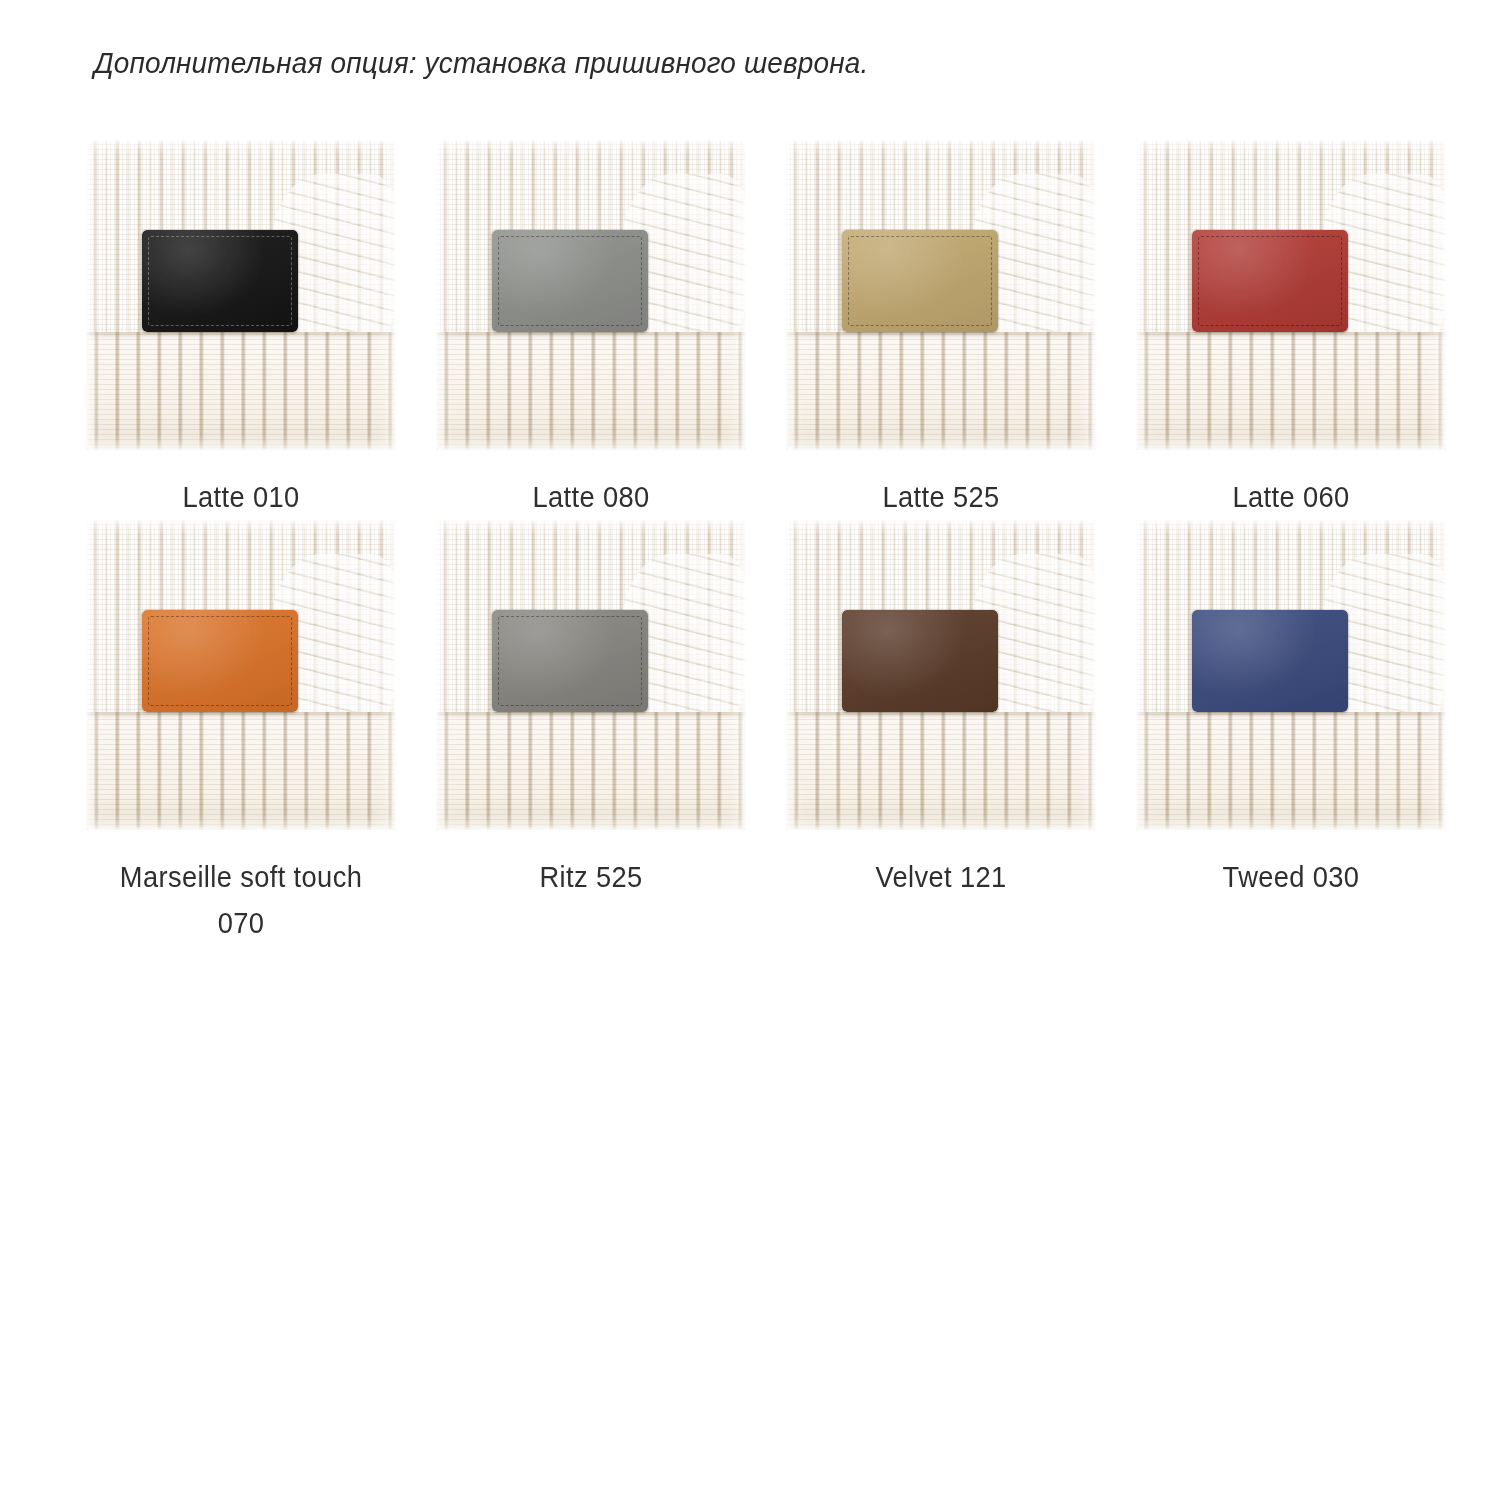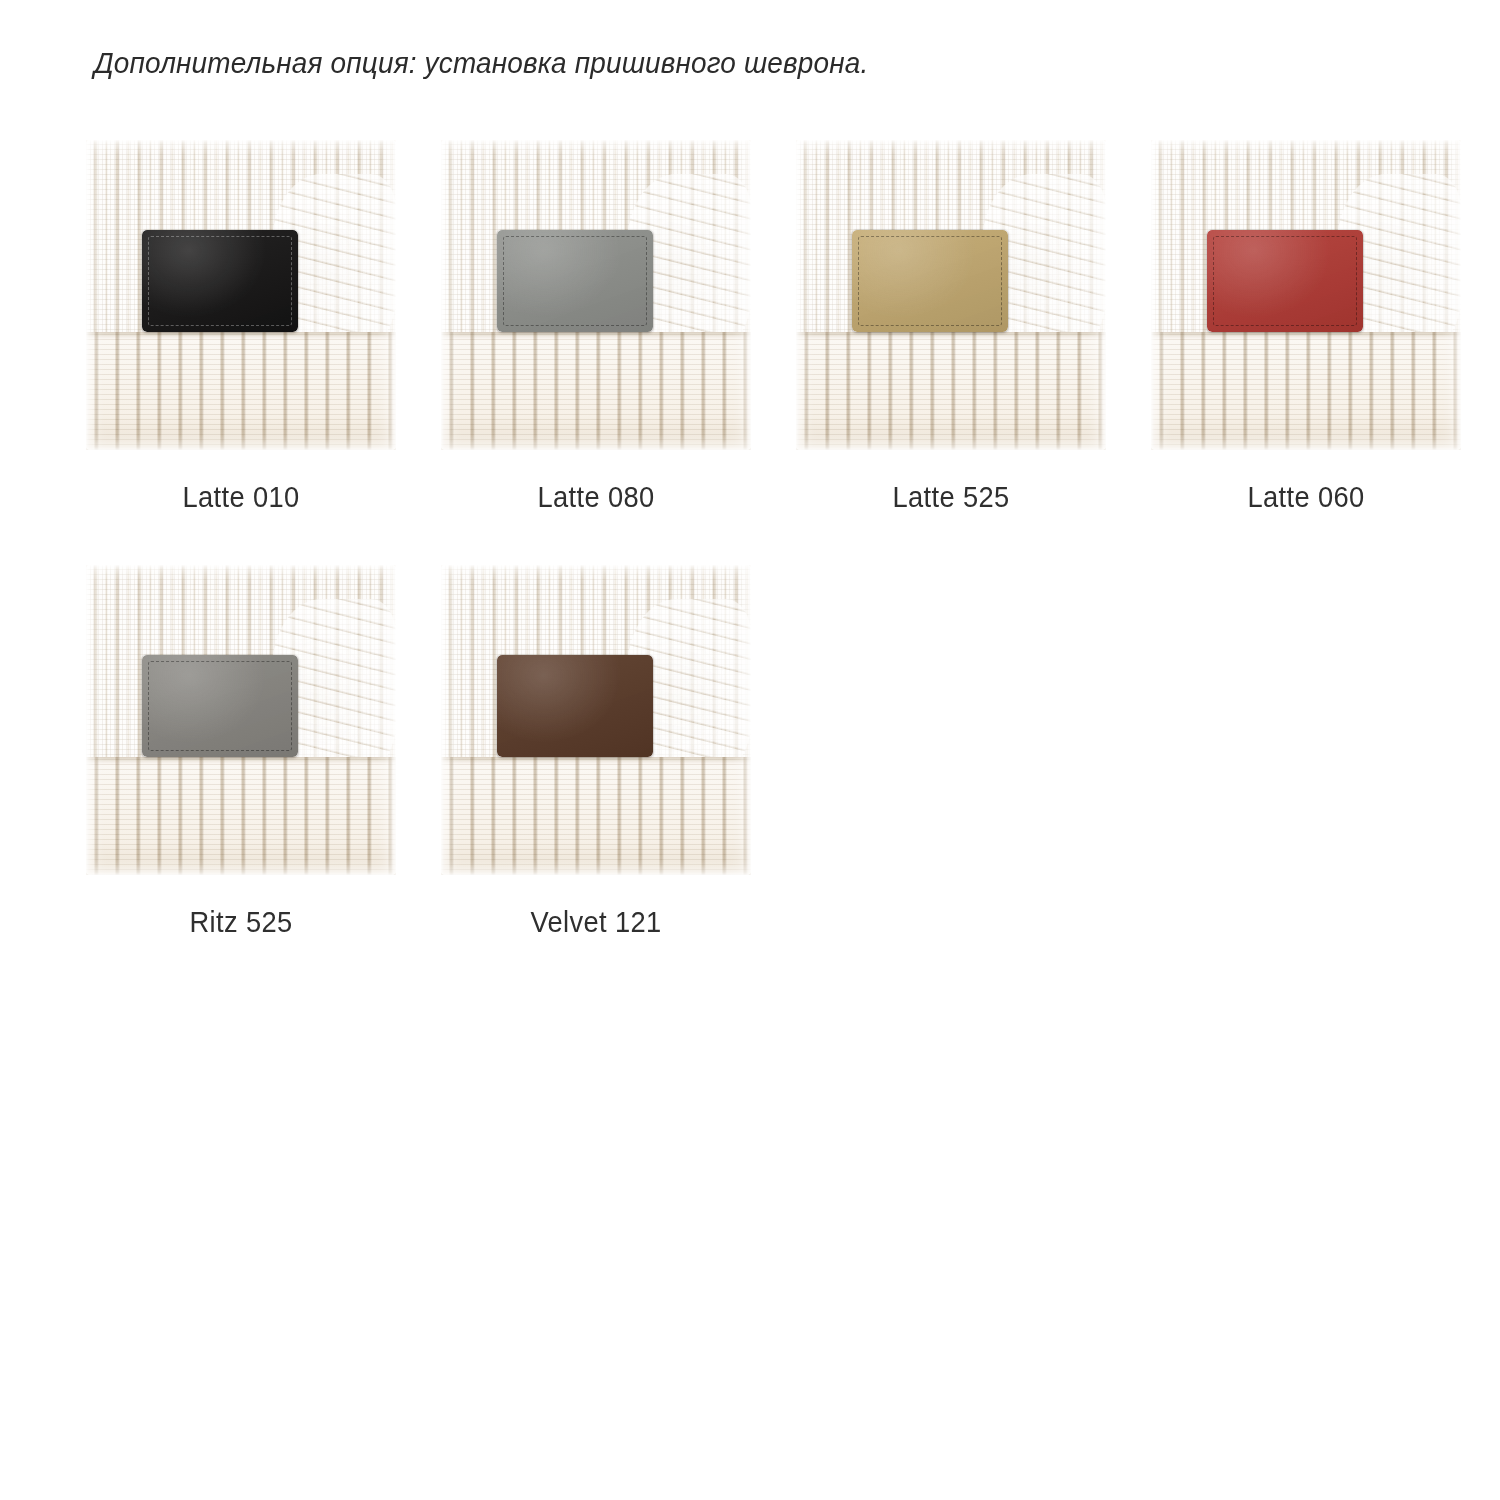--- a/index.html
+++ b/index.html
@@ -44,21 +44,20 @@
   
   .grid {
     position: absolute;
     left: 70px;
     top: 140px;
     width: 1360px;
     display: grid;
     grid-template-columns: repeat(4, 310px);
     column-gap: 40px;
     row-gap: 0px;
-    gap: 45px;
   }
   .swatch-cell {
     width: 310px;
     position: relative;
   }
 
   
   .knit {
     position: relative;
     width: 310px;
@@ -308,20 +307,36 @@
         <div class="label">Latte 060</div>
       </div>
       <div class="swatch-cell">
         <div class="knit">
           <div class="knit-ribs"></div>
           <div class="knit-stitch"></div>
           <div class="knit-cable"></div>
           <div class="knit-brim"></div>
           <div class="knit-brim-stitch"></div>
           <div class="patch">
+            <div class="patch-face" style="background: rgb(221, 115, 40);"></div>
+            <div class="patch-sheen"></div>
+            <div class="patch-stitch"></div>
+          </div>
+          <div class="knit-edge"></div>
+        </div>
+        <div class="label">Marseille soft touch 070</div>
+      </div>
+      <div class="swatch-cell">
+        <div class="knit">
+          <div class="knit-ribs"></div>
+          <div class="knit-stitch"></div>
+          <div class="knit-cable"></div>
+          <div class="knit-brim"></div>
+          <div class="knit-brim-stitch"></div>
+          <div class="patch">
             <div class="patch-face" style="background: rgb(136, 134, 129);"></div>
             <div class="patch-sheen"></div>
             <div class="patch-stitch"></div>
           </div>
           <div class="knit-edge"></div>
         </div>
         <div class="label">Ritz 525</div>
       </div>
       <div class="swatch-cell">
         <div class="knit">
@@ -331,15 +346,30 @@
           <div class="knit-brim"></div>
           <div class="knit-brim-stitch"></div>
           <div class="patch">
             <div class="patch-face" style="background: rgb(90, 58, 40);"></div>
             <div class="patch-sheen"></div>
           </div>
           <div class="knit-edge"></div>
         </div>
         <div class="label">Velvet 121</div>
       </div>
+      <div class="swatch-cell">
+        <div class="knit">
+          <div class="knit-ribs"></div>
+          <div class="knit-stitch"></div>
+          <div class="knit-cable"></div>
+          <div class="knit-brim"></div>
+          <div class="knit-brim-stitch"></div>
+          <div class="patch">
+            <div class="patch-face" style="background: rgb(58, 74, 126);"></div>
+            <div class="patch-sheen"></div>
+          </div>
+          <div class="knit-edge"></div>
+        </div>
+        <div class="label">Tweed 030</div>
+      </div>
     </div>
 
 </div>
 
 </body></html>

